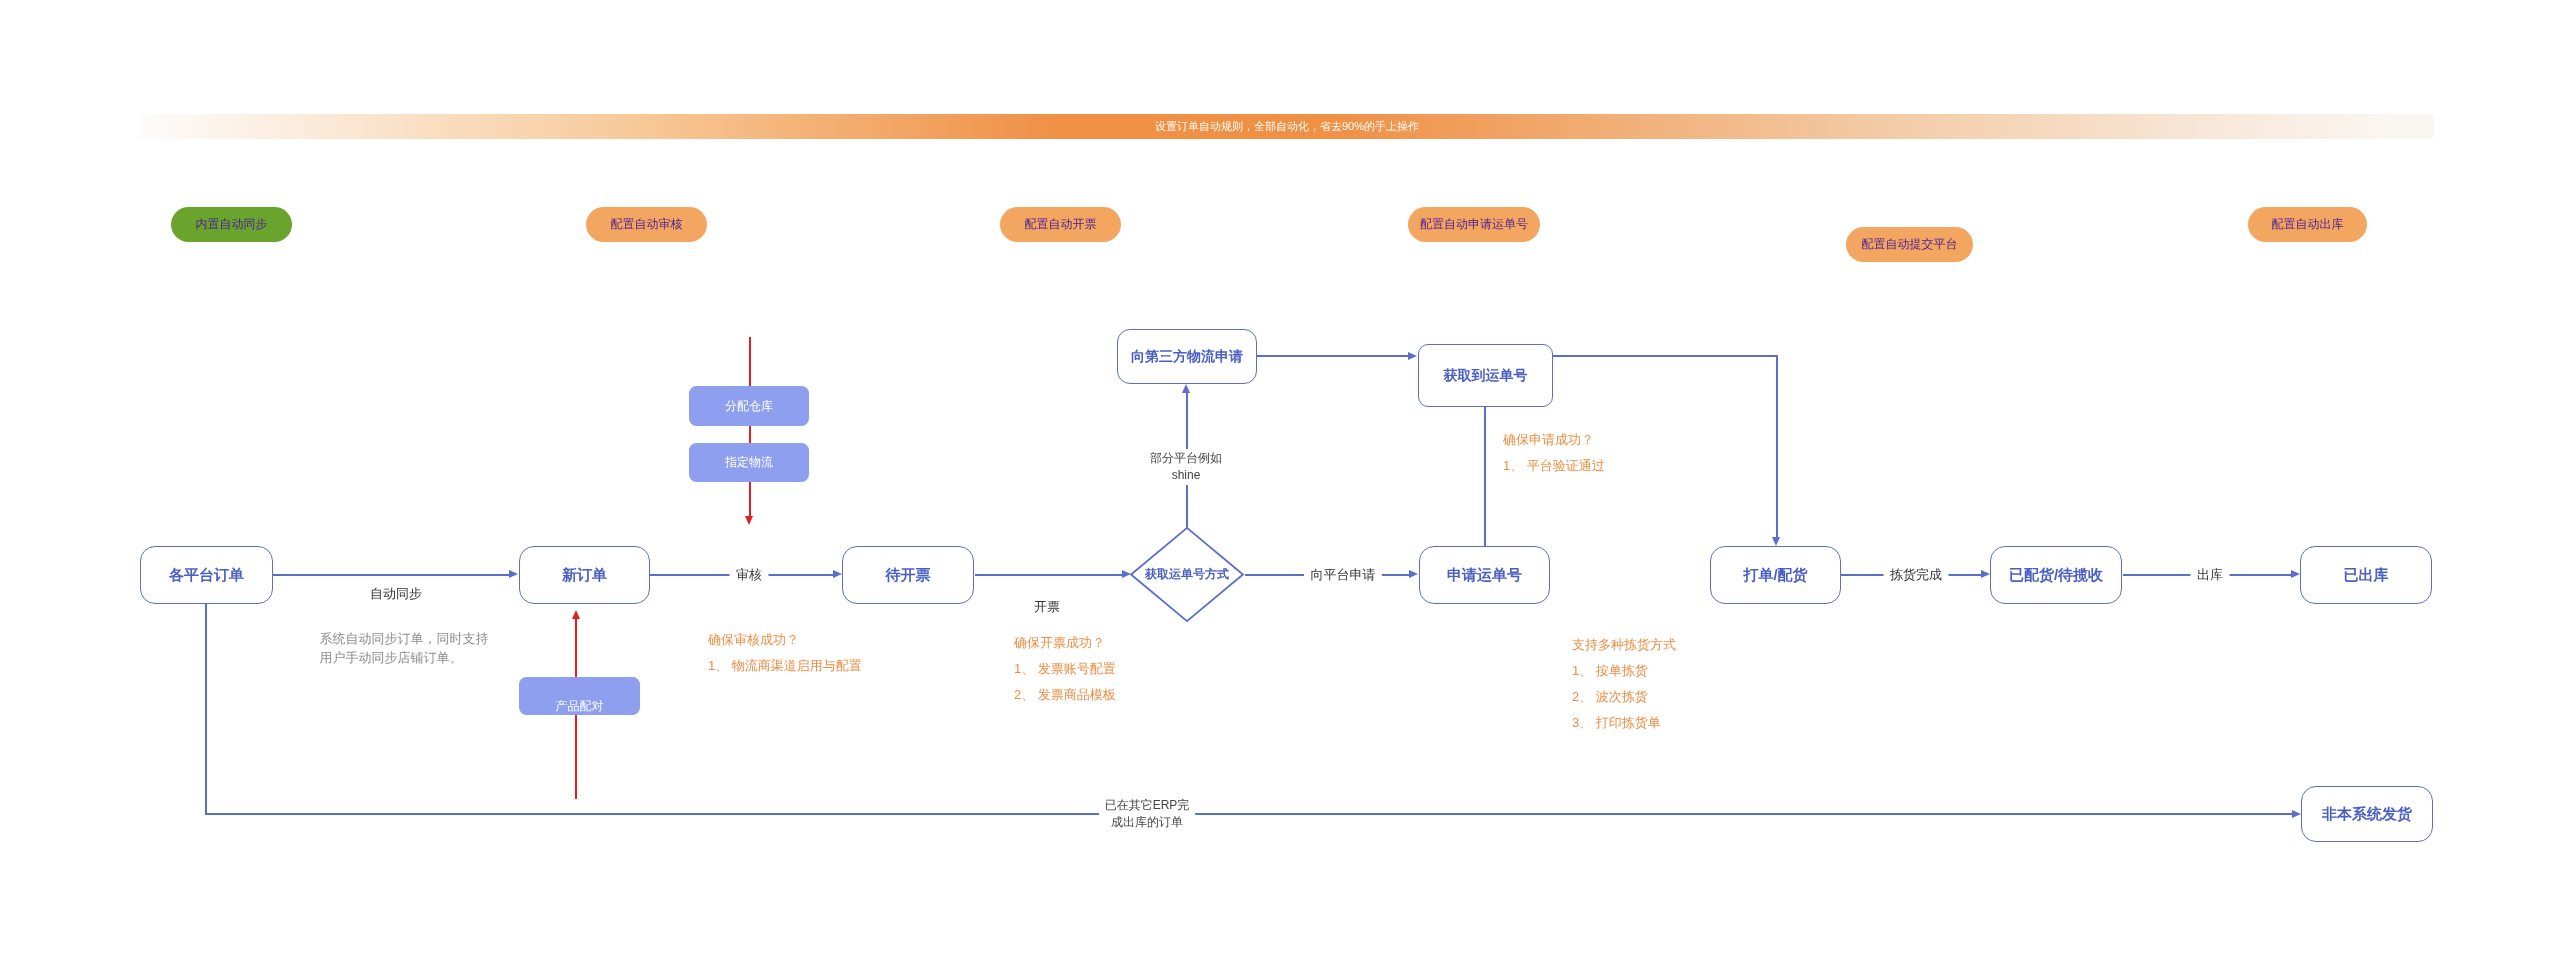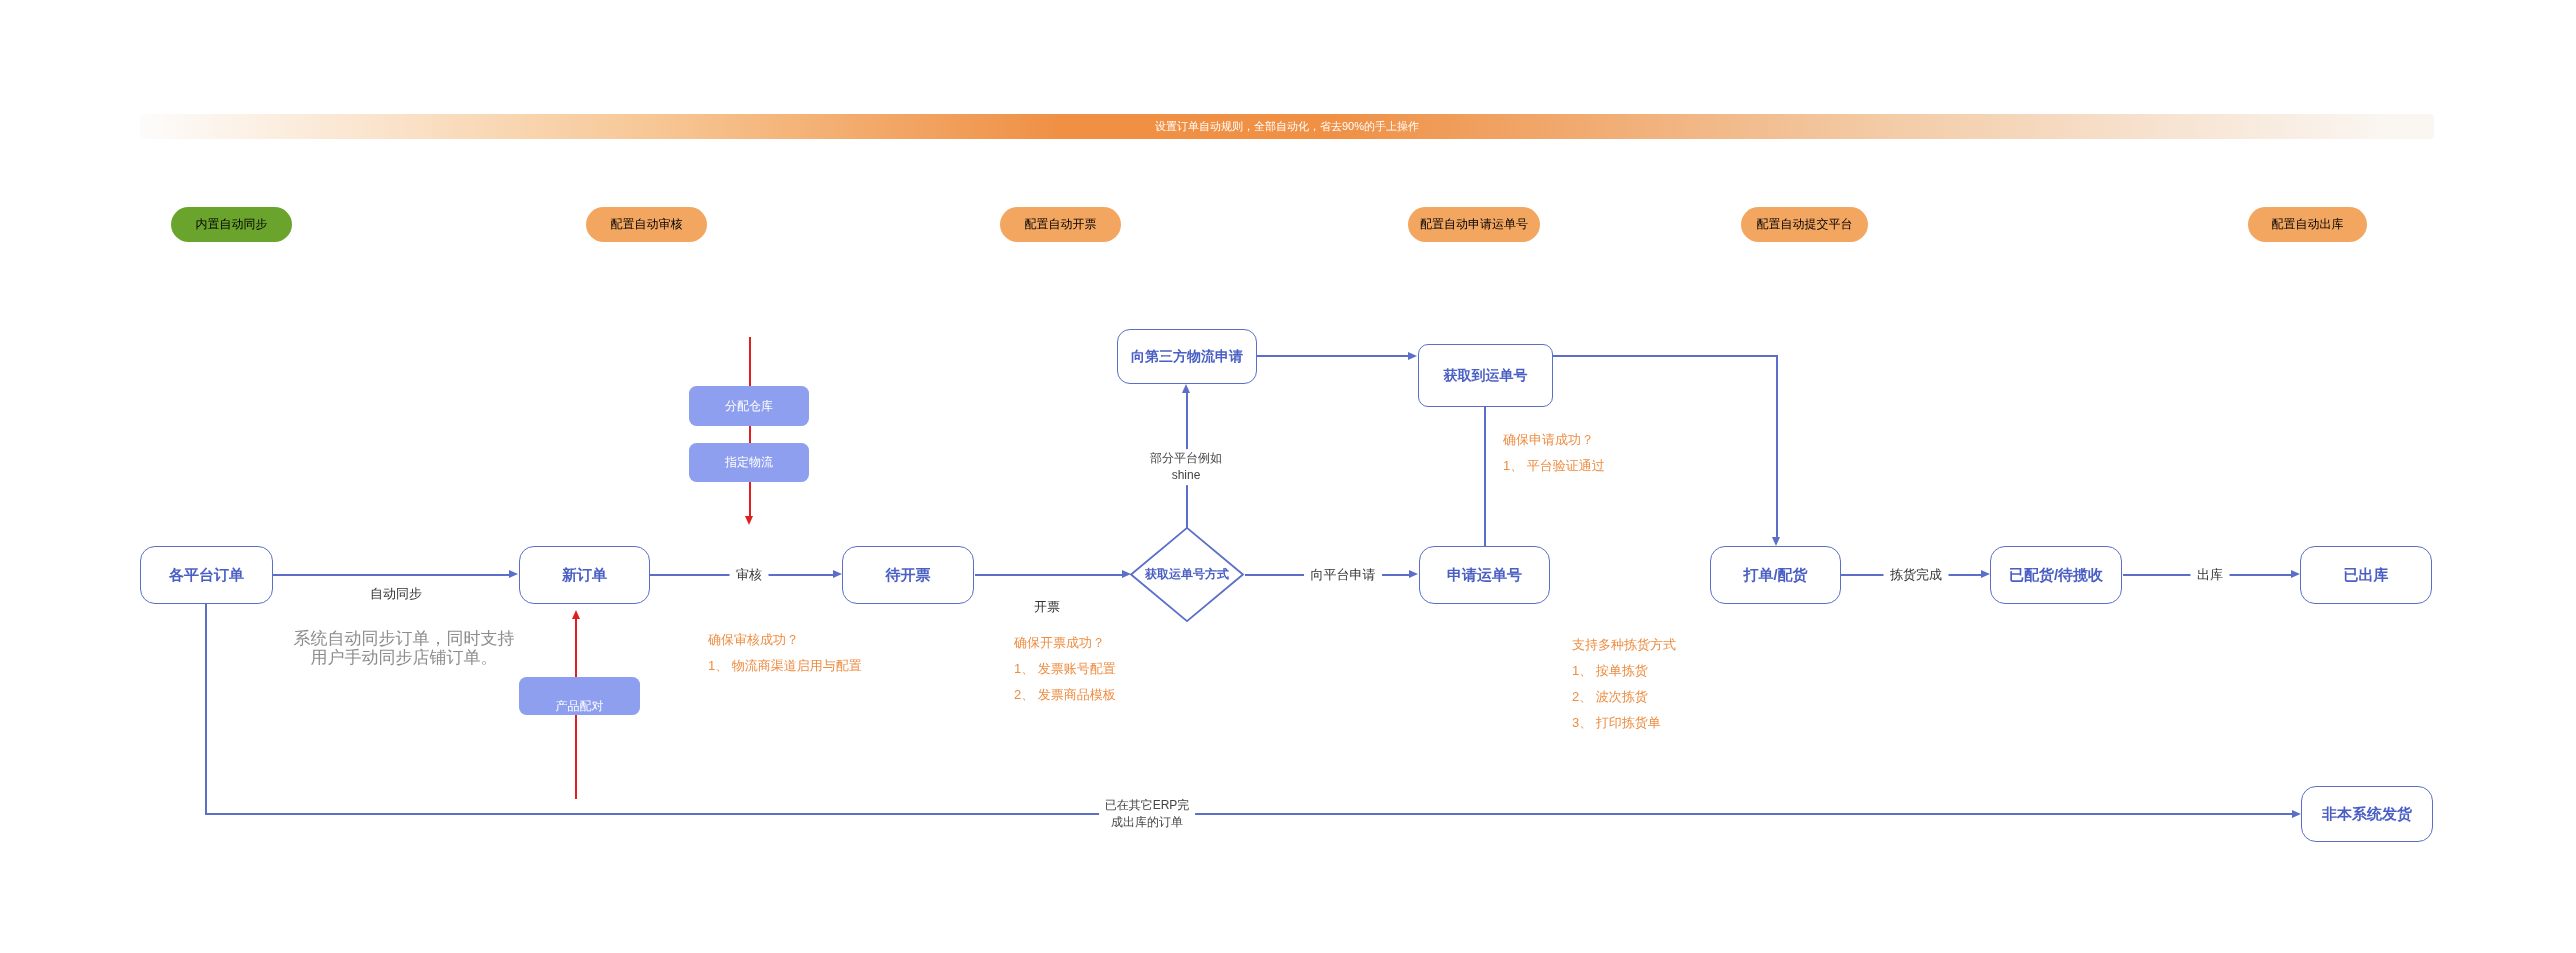--- a/index.html
+++ b/index.html
@@ -7,21 +7,21 @@
   .abs{position:absolute;}
 
   
   .banner{left:140px; top:114px; width:2294px; height:25px; border-radius:3.7px;
     background:linear-gradient(90deg,#fdfcfb 0%,#f7c897 22%,#ef9045 40%,#ef9045 52%,#f3cba6 76%,#faf6f2 98%);
     display:flex; align-items:center; justify-content:center;}
   .banner span{color:#ffffff; font-size:11px;}
 
   
   .pill{height:35px; border-radius:17.7px; display:flex; align-items:center; justify-content:center;
-    color:#000000; font-size:12px; top:207px;}
+    color:#4c1d95; font-size:12px; top:207px;}
   .pill.green{background:#6ba42c;}
   .pill.orange{background:#f3a660;}
 
   
   .node{border:1.9px solid #5b6fc8; border-radius:15px; background:#fff; color:#4a5fc4;
     display:flex; align-items:center; justify-content:center; font-size:15px; font-weight:600; box-sizing:border-box;}
   .node.small{font-size:14px; border-radius:13px;}
 
   
   .pbox{background:#8f9ff0; border-radius:7.5px; color:#ffffff; font-size:12px;
@@ -34,21 +34,21 @@
   .ar{width:0;height:0;border-top:4.7px solid transparent;border-bottom:4.7px solid transparent;border-left:9.3px solid #5b6fc8;}
   .au{width:0;height:0;border-left:4.7px solid transparent;border-right:4.7px solid transparent;border-bottom:9.3px solid #5b6fc8;}
   .ad{width:0;height:0;border-left:4.7px solid transparent;border-right:4.7px solid transparent;border-top:9.3px solid #5b6fc8;}
   .au.red{border-bottom-color:#e02020;} .ad.red{border-top-color:#e02020;}
 
   
   .elabel{transform:translate(-50%,-50%); background:#ffffff; padding:0.9px 6.5px; font-size:13px; color:#333333; white-space:nowrap; text-align:center;}
   .elabel2{transform:translate(-50%,-50%); background:#ffffff; padding:0.9px 5.6px; font-size:12px; color:#444444; white-space:nowrap; text-align:center; line-height:17px;}
 
   
-  .note-gray{color:#8c8c8c; font-size:17px; text-align:center; line-height:18.7px; transform:translateX(-50%); white-space:nowrap;}
+  .note-gray{color:#8c8c8c; font-size:13px; line-height:18.7px; transform:translateX(-50%); white-space:nowrap;}
   .note-orange{color:#ee8c40; font-size:13px; line-height:26px; white-space:nowrap;}
   .note-orange div{margin:0;}
 
   .diamond-label{display:flex;align-items:center;justify-content:center; color:#4a5fc4; font-size:12px; font-weight:600;}
 </style>
 </head>
 <body>
 
 <div class="abs banner">
   <span>设置订单自动规则，全部自动化，省去90%的手上操作</span>
@@ -59,21 +59,21 @@
   </div>
 <div class="abs pill orange" style="left:586px;width:121px;">
     <span>配置自动审核</span>
   </div>
 <div class="abs pill orange" style="left:1000px;width:121px;">
     <span>配置自动开票</span>
   </div>
 <div class="abs pill orange" style="left:1408px;width:132px;">
     <span>配置自动申请运单号</span>
   </div>
-<div class="abs pill orange" style="left:1741px;width:127px;">
+<div class="abs pill orange" style="left:1846px;width:127px;margin-top:20px;">
     <span>配置自动提交平台</span>
   </div>
 <div class="abs pill orange" style="left:2248px;width:119px;text-align:right;">
     <span>配置自动出库</span>
   </div>
 
 <div class="abs hline" style="left:273px;top:574px;width:237px;"></div>
 <div class="abs ar" style="left:509px;top:570px;"></div>
 <div class="abs hline" style="left:649px;top:574px;width:185px;"></div>
 <div class="abs ar" style="left:833px;top:570px;"></div>

